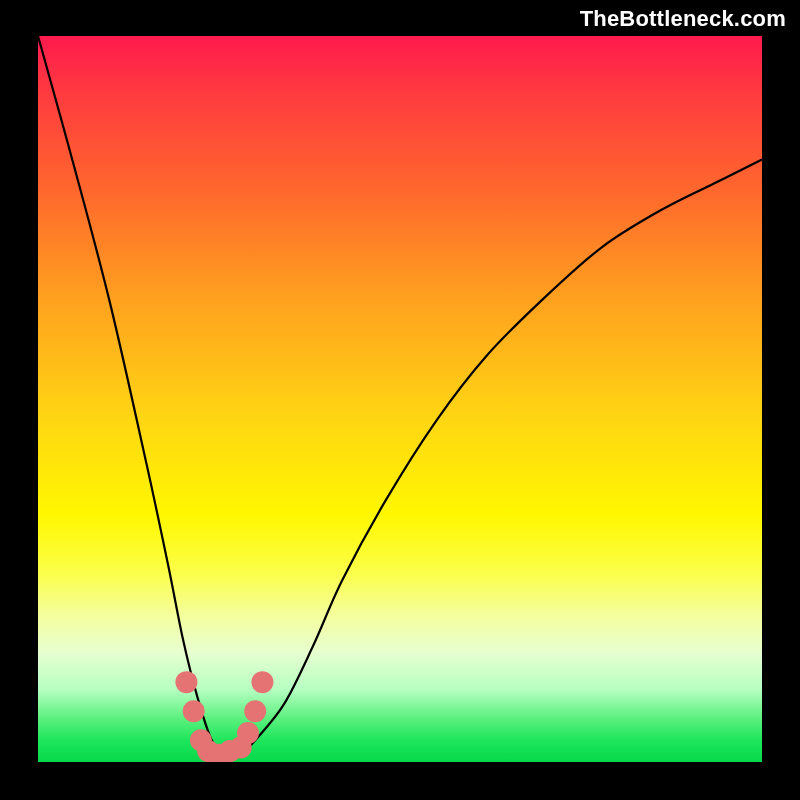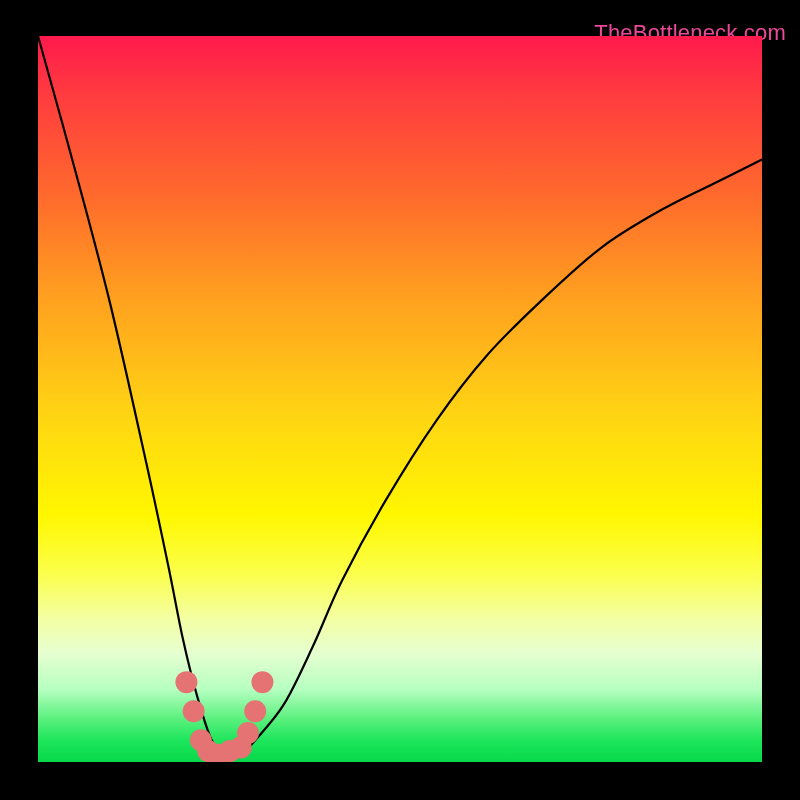--- a/index.html
+++ b/index.html
@@ -38,25 +38,25 @@
       #f4ffa0 80%,
       #e6ffd0 85%,
       #b6ffc1 90%,
       #5cf07e 94%,
       #1ee65c 97%,
       #07d84a 100%
     );
   }
   .watermark {
     position: absolute;
-    top: 20px;
+    top: 6px;
     right: 14px;
-    color: #ec4899;
+    color: #ffffff;
     font-size: 22px;
-    font-weight: 400;
+    font-weight: 700;
     letter-spacing: 0.2px;
   }
   svg.curves {
     position: absolute;
     left: 0;
     top: 0;
     width: 724px;
     height: 726px;
     pointer-events: none;
   }

